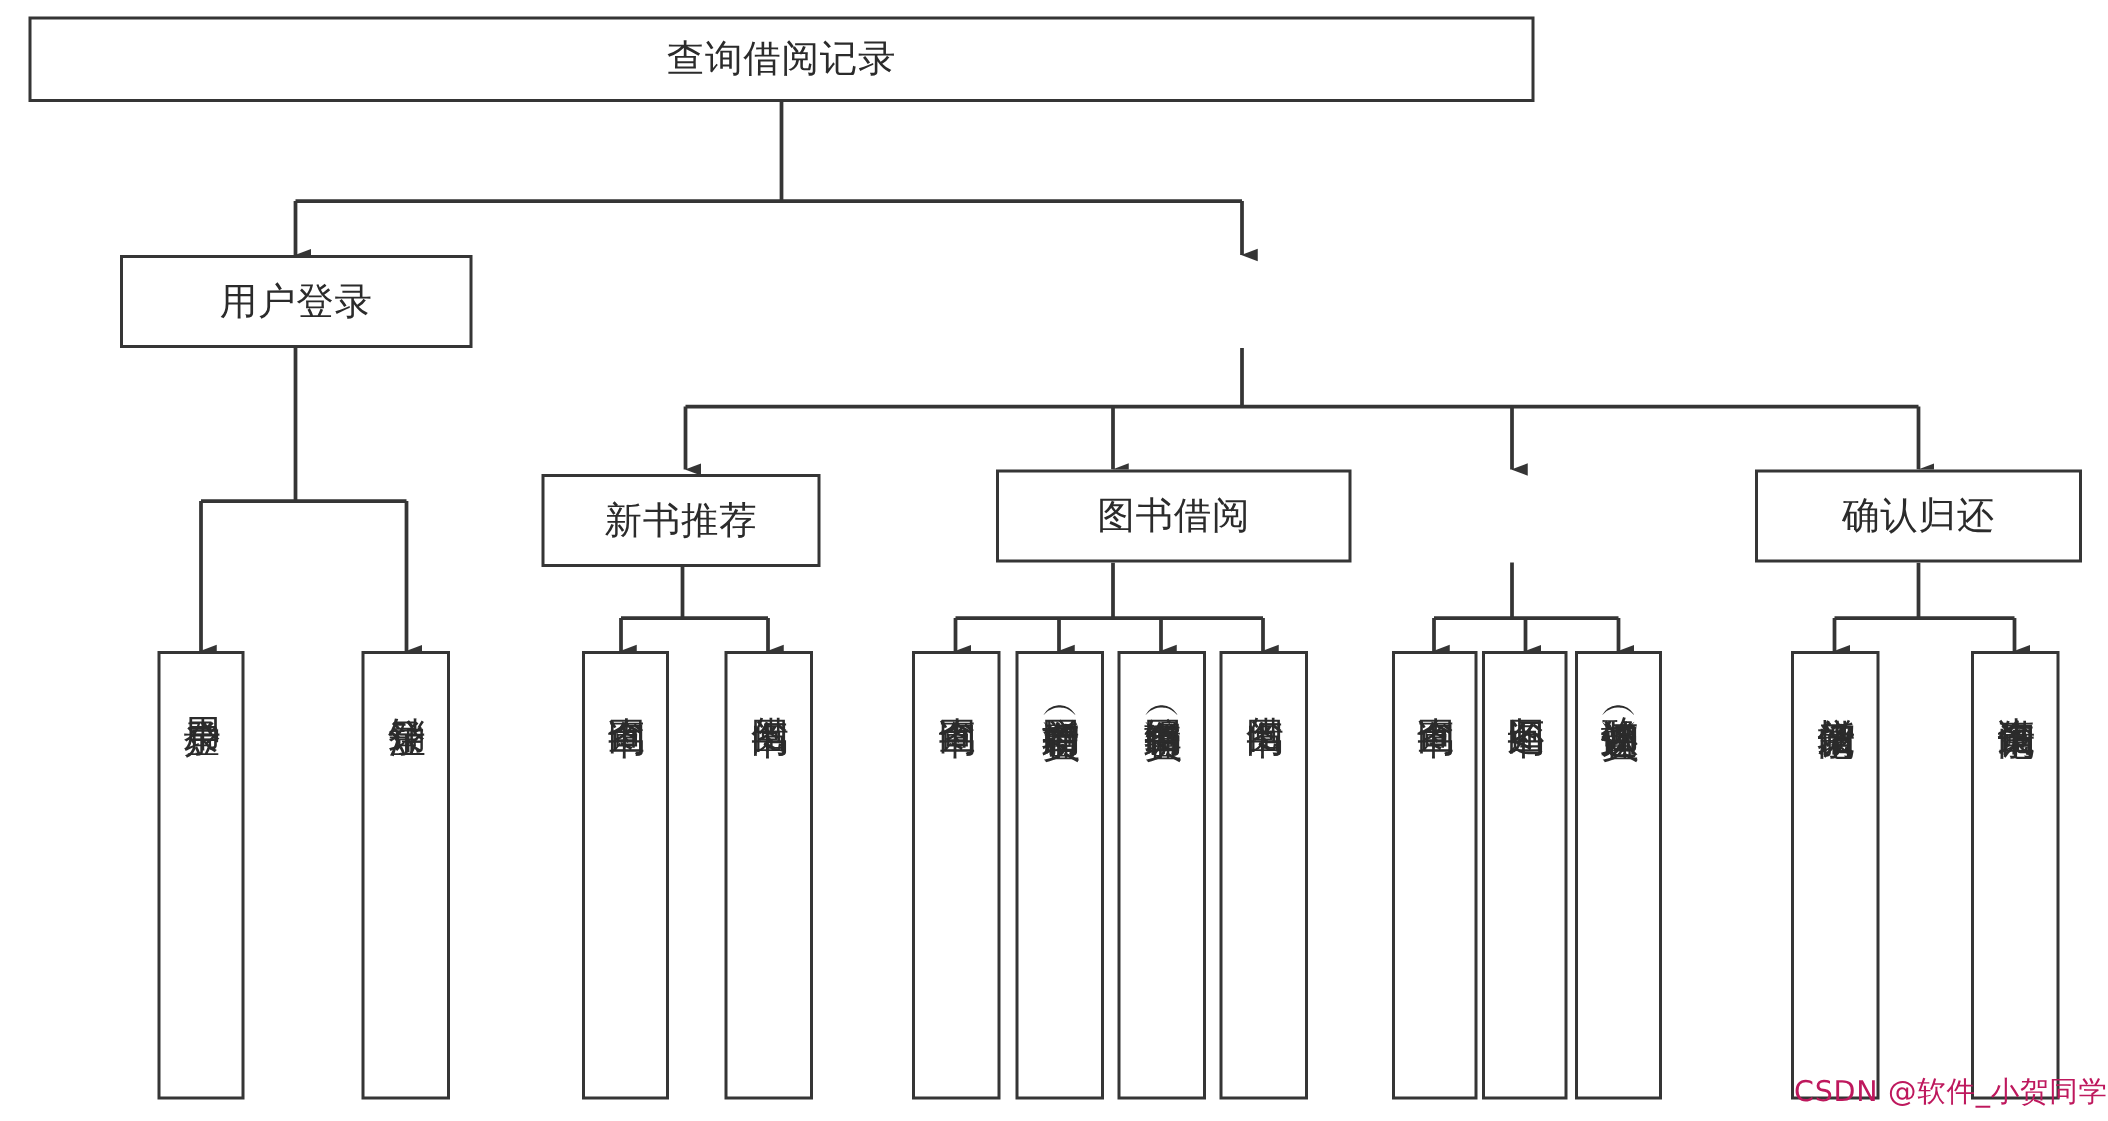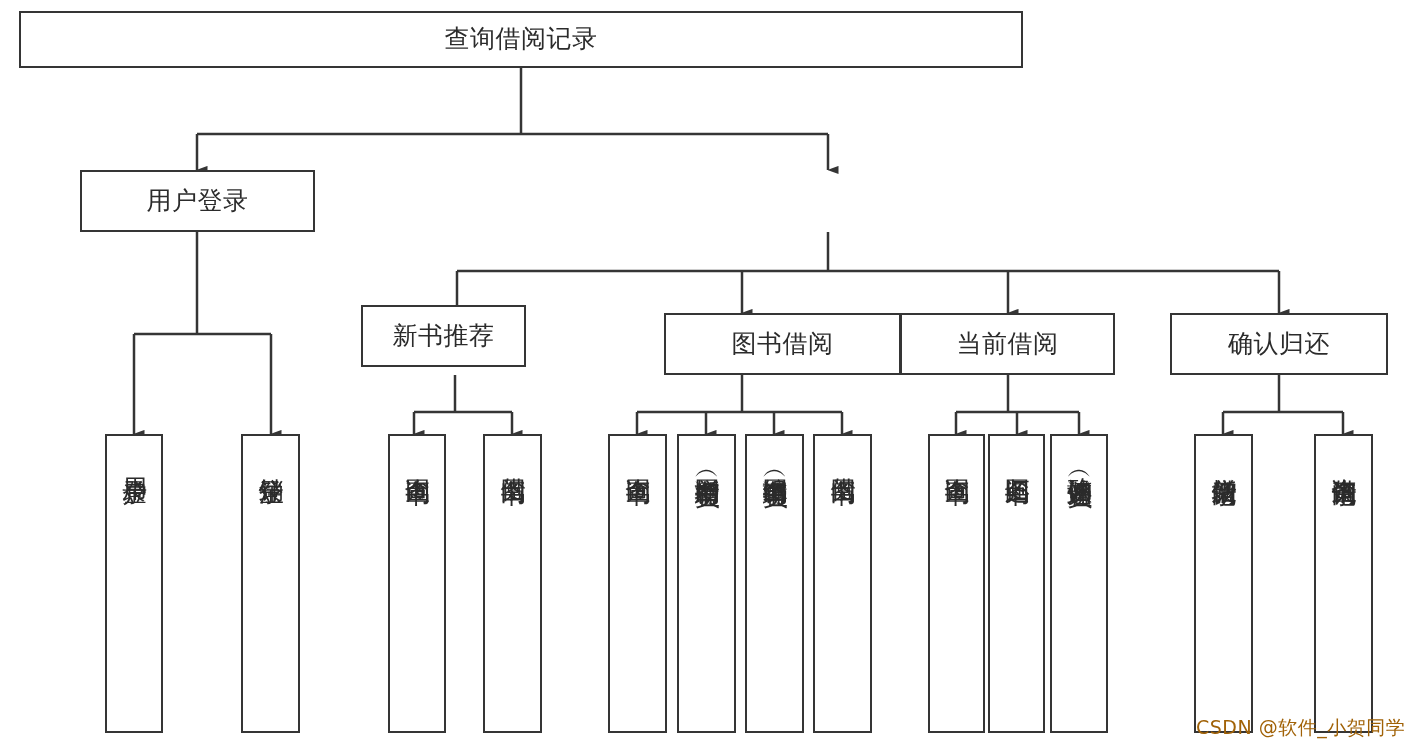--- a/index.html
+++ b/index.html
@@ -52,21 +52,21 @@
   .node.vertical .node-label {
     writing-mode: vertical-rl;
     text-orientation: upright;
     font-size: 25px;
     line-height: 1.22;
     letter-spacing: 1px;
     white-space: nowrap;
   }
   .watermark {
     position: absolute;
-    color: #a16207;
+    color: #be185d;
     font-size: 19px;
     letter-spacing: 0.5px;
     white-space: nowrap;
     user-select: none;
   }
 </style>
 </head>
 <body>
 
 <div id="diagram-root">
@@ -115,28 +115,25 @@
   </svg>
 
   <div class="node" id="node-root" style="left: 19px; top: 11px; width: 1004px; height: 57px;">
     <span class="node-label">查询借阅记录</span>
   </div>
 
   <div class="node" id="node-user-login" style="left: 80px; top: 170px; width: 235px; height: 62px;">
     <span class="node-label">用户登录</span>
   </div>
 
-  <div class="node" id="node-new-book-recommend" style="left: 361px; top: 305px; width: 165px; height: 62px;">
+  <div class="node" id="node-new-book-recommend" style="left: 361px; top: 316px; width: 186px; height: 62px;">
     <span class="node-label">新书推荐</span>
   </div>
   <div class="node" id="node-book-borrow" style="left: 664px; top: 313px; width: 237px; height: 62px;">
     <span class="node-label">图书借阅</span>
-  </div>
-  <div class="node" id="node-current-borrow" style="left: 900px; top: 313px; width: 215px; height: 62px;">
-    <span class="node-label">当前借阅</span>
   </div>
   <div class="node" id="node-borrow-record" style="left: 1170px; top: 313px; width: 218px; height: 62px;">
     <span class="node-label">确认归还</span>
   </div>
 
   <div id="leaf-container">
       <div class="node vertical" style="left: 105px; top: 434px; width: 58px; height: 299px;">
         <span class="node-label">用户登录</span>
       </div>
       <div class="node vertical" style="left: 241px; top: 434px; width: 59px; height: 299px;">

